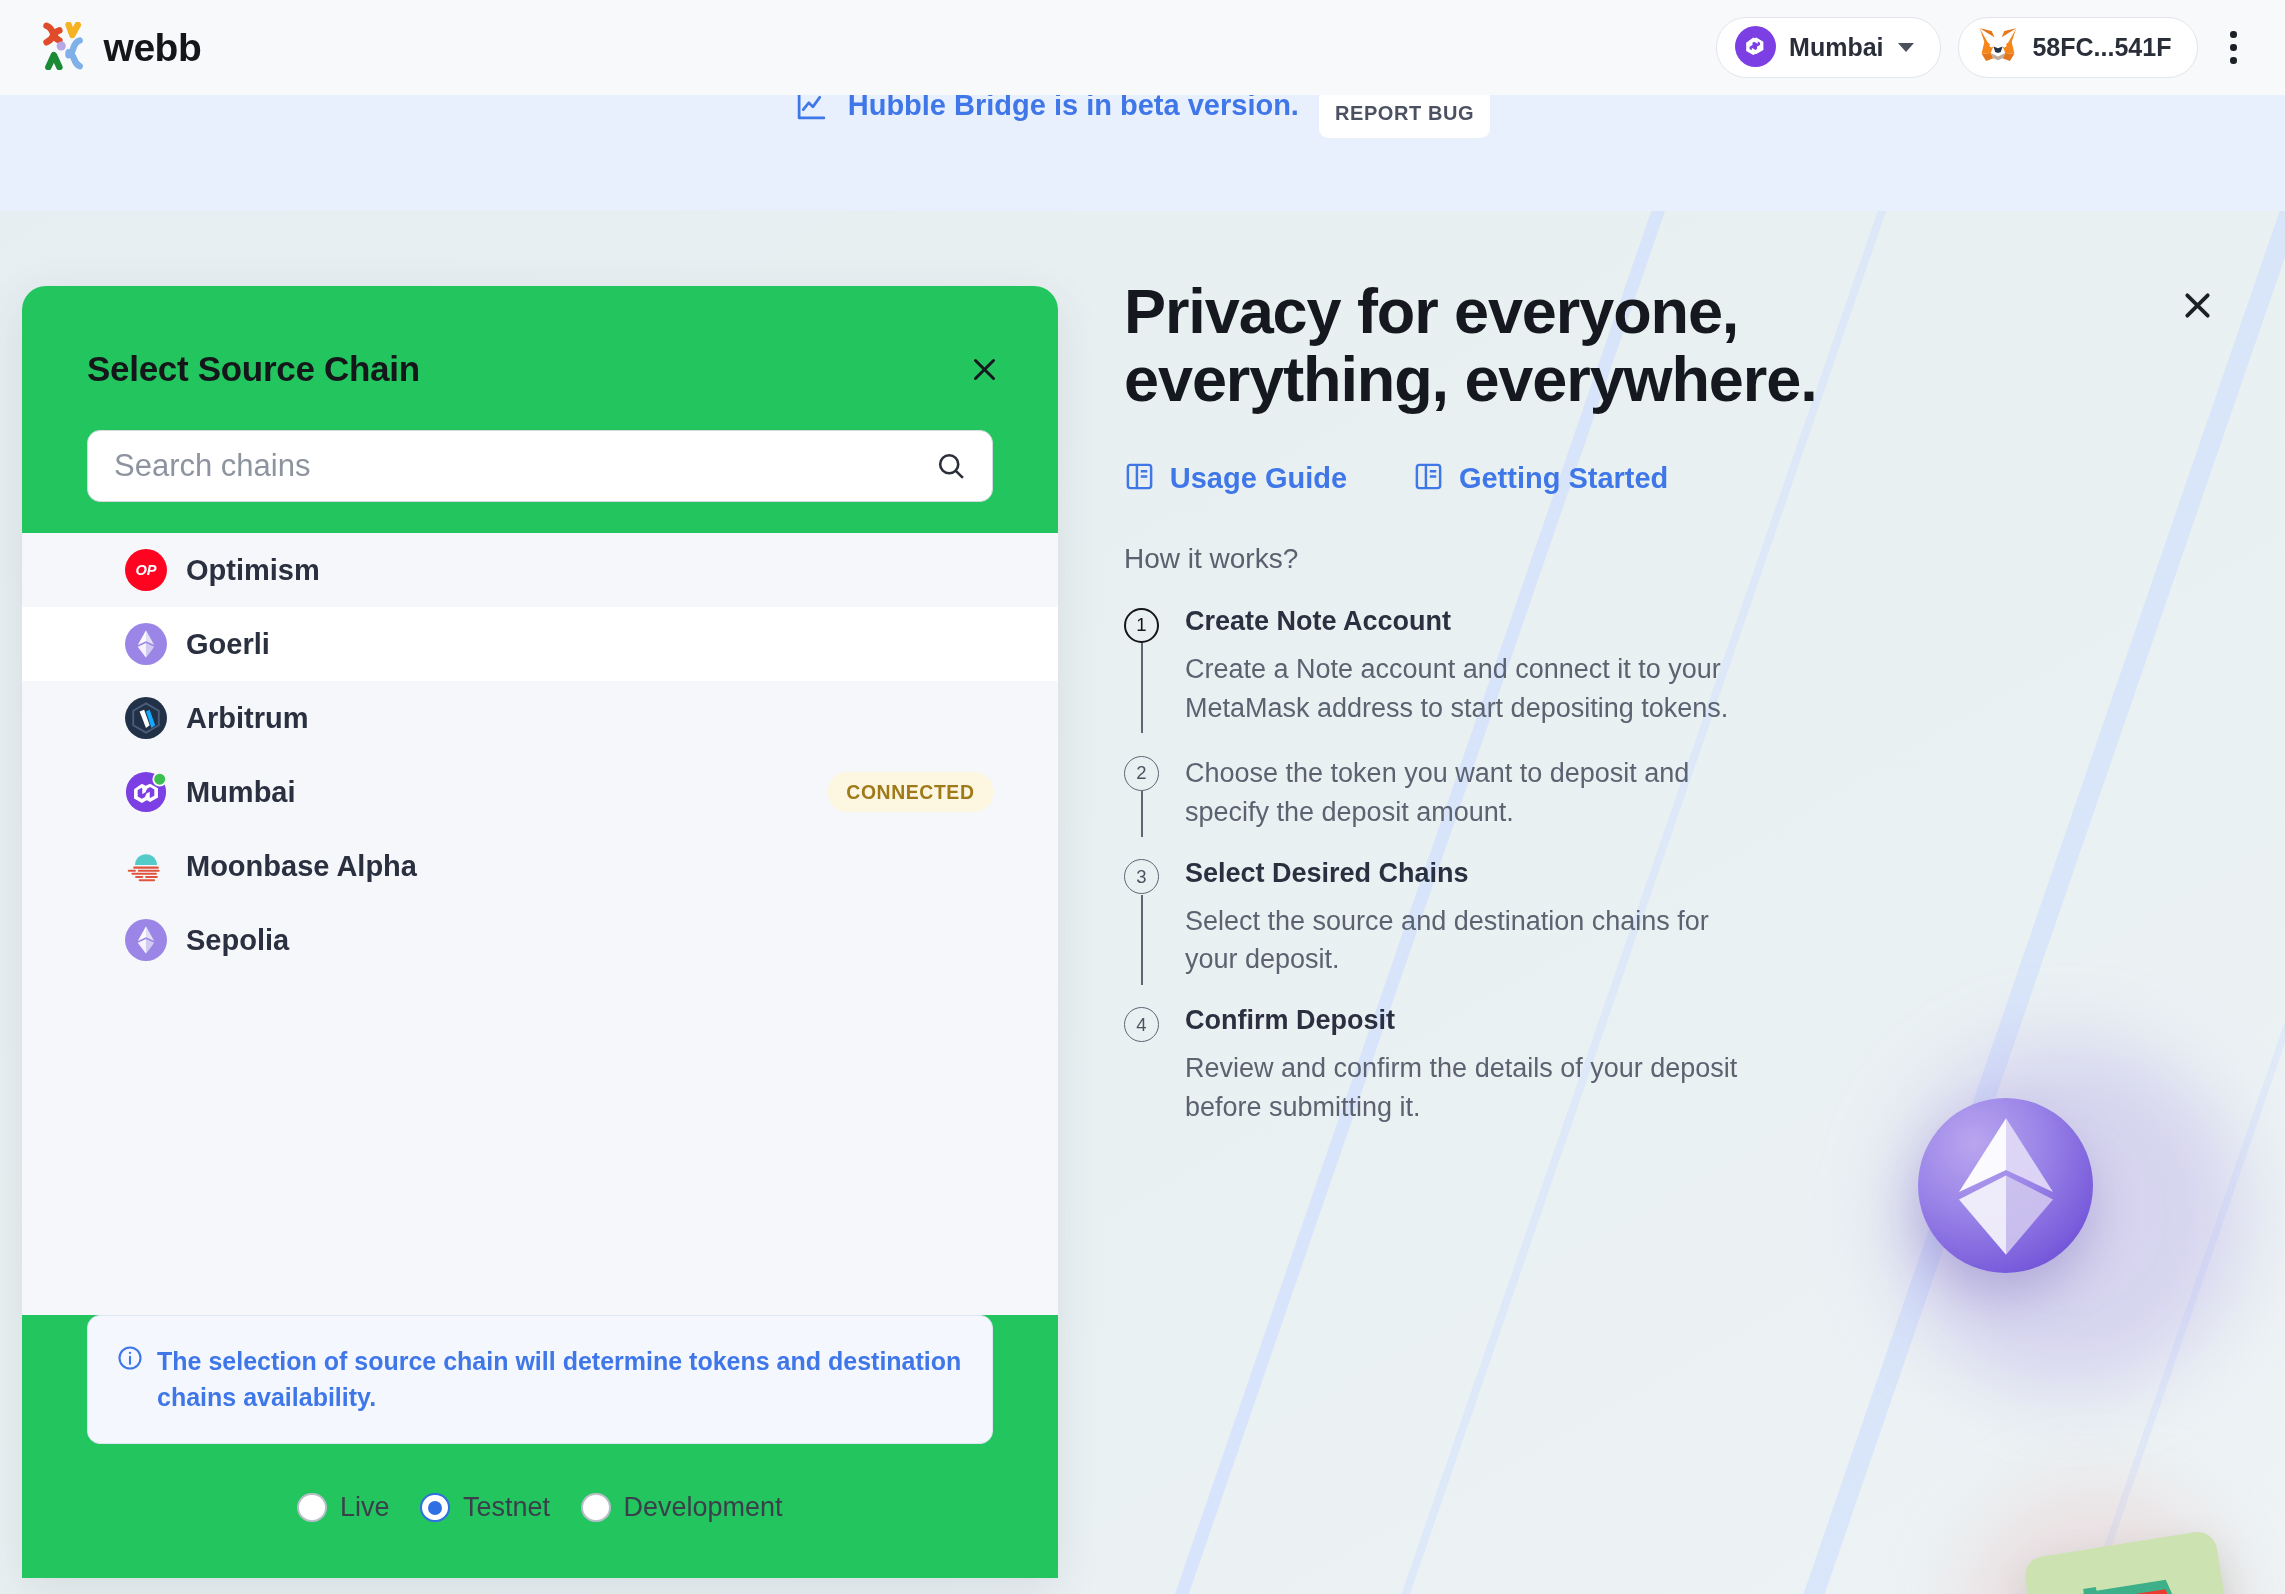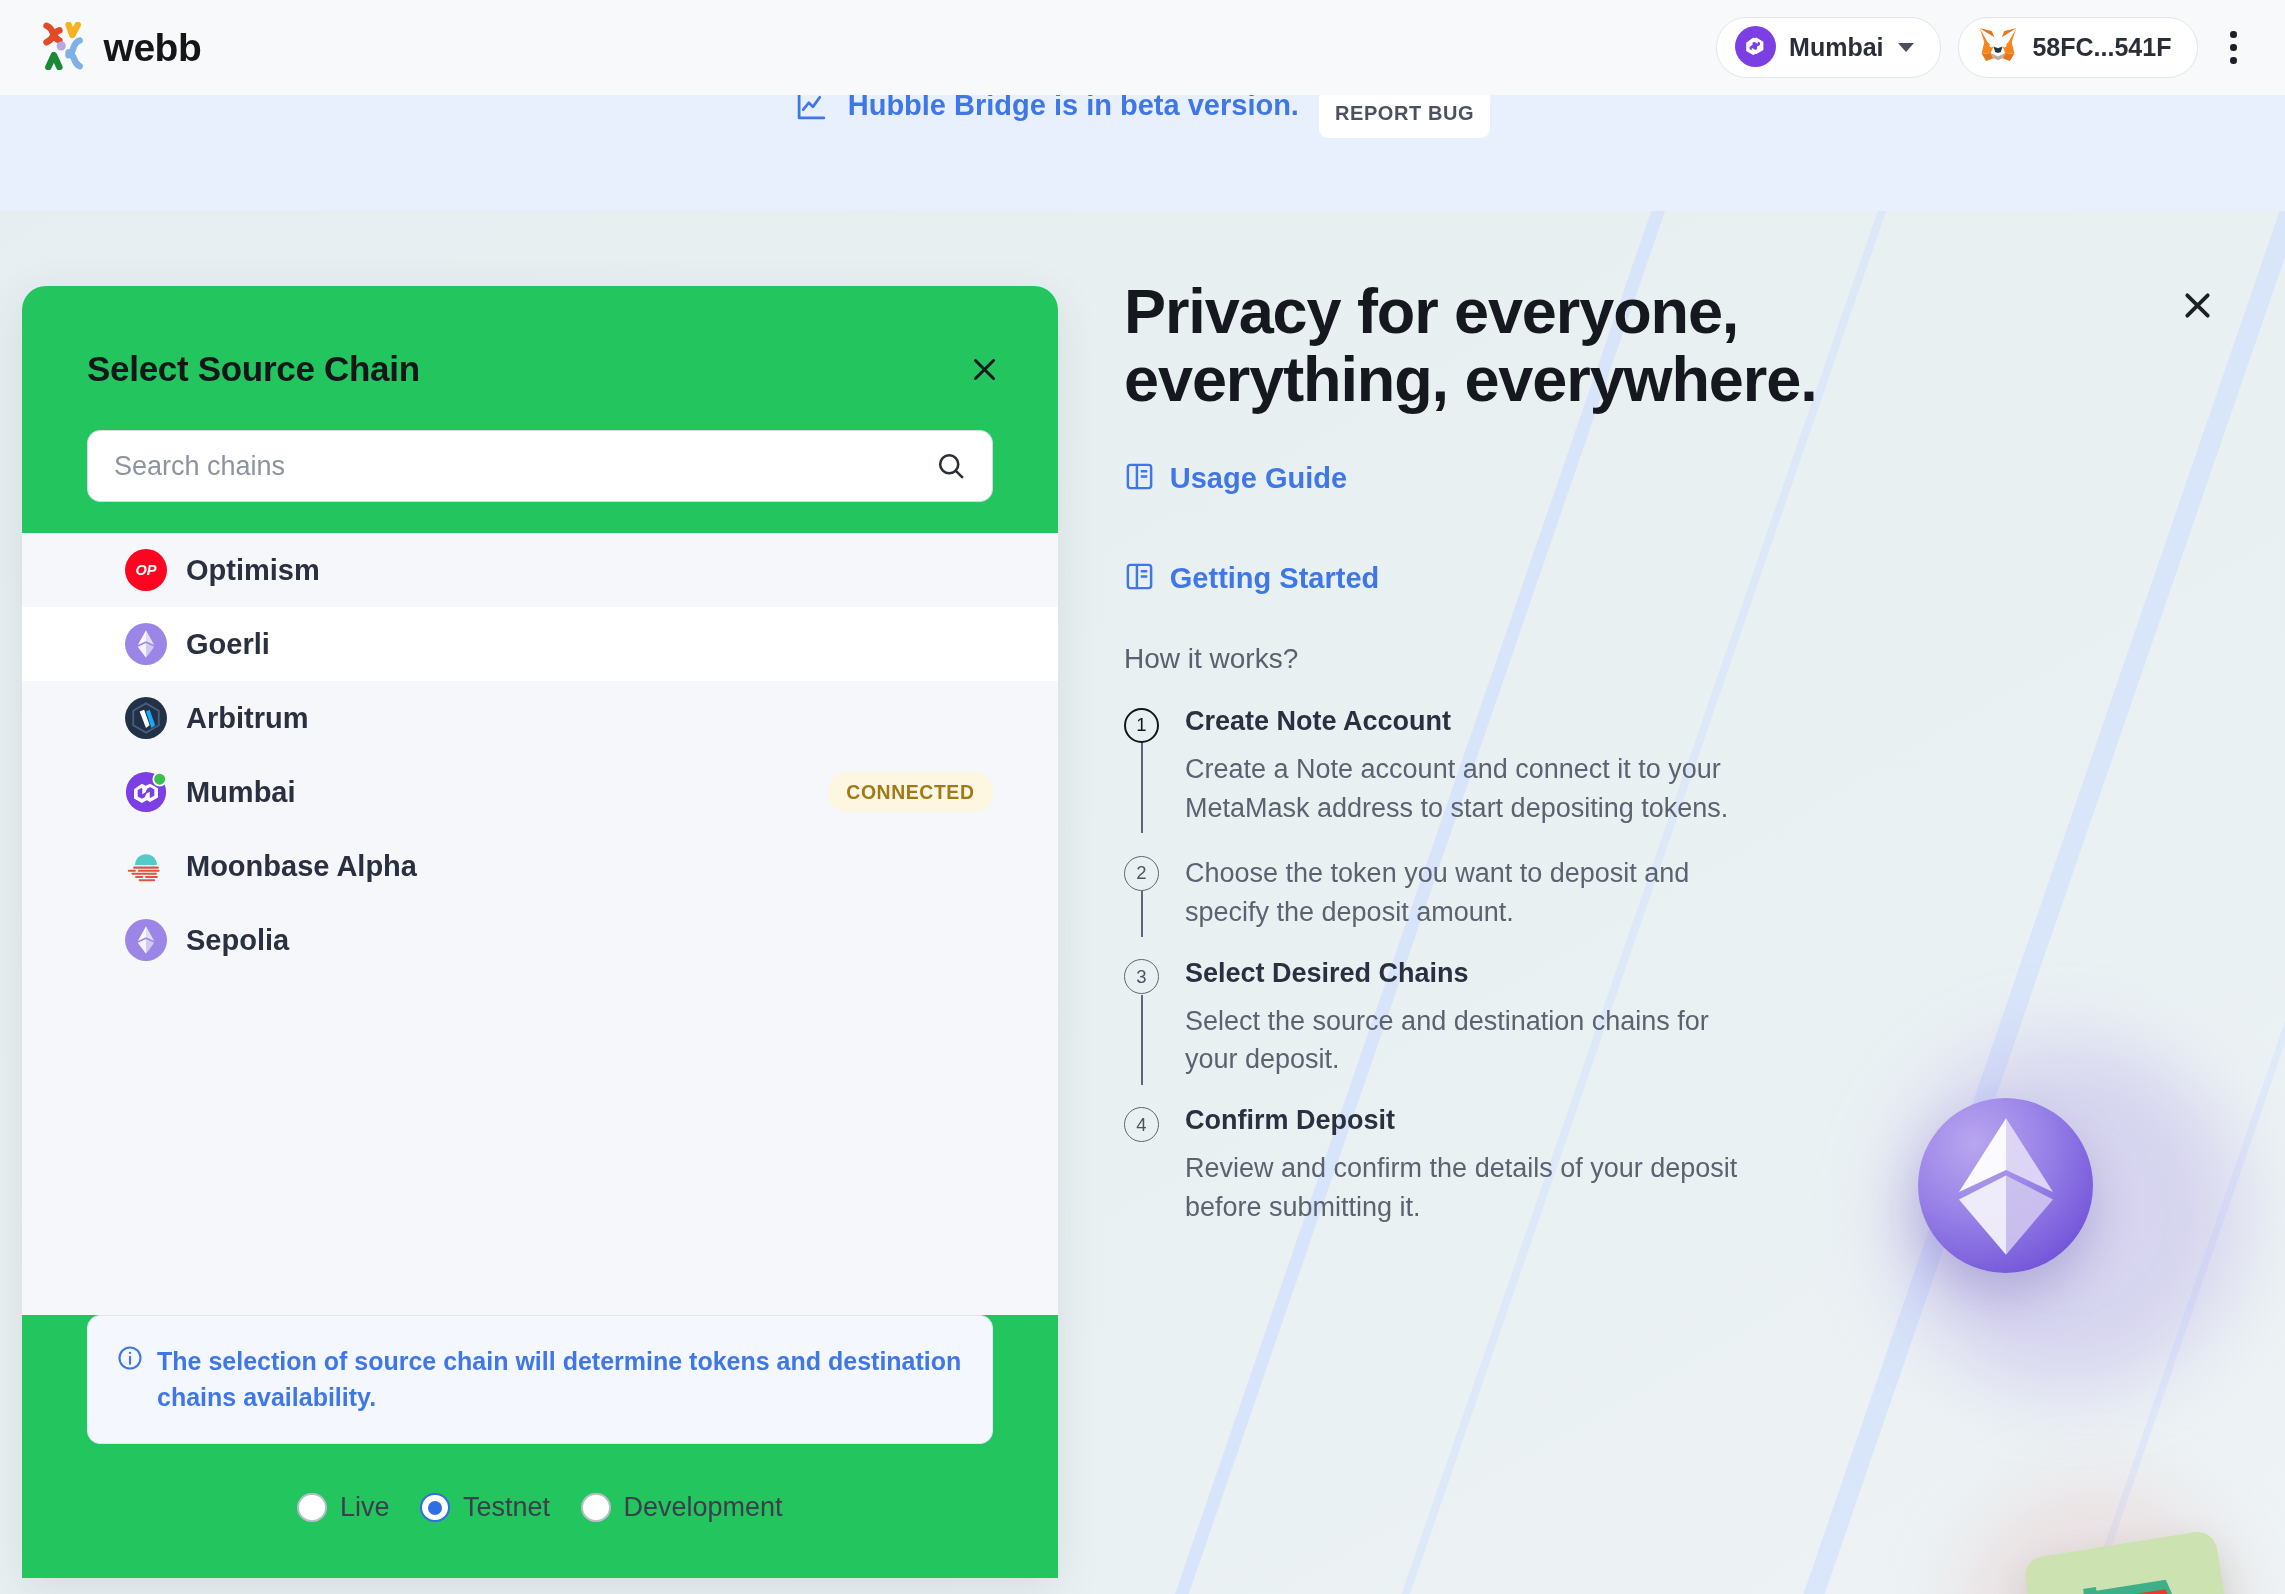--- a/index.html
+++ b/index.html
@@ -89,21 +89,21 @@
     display: flex; align-items: center; justify-content: space-between;
     padding: 57px 48px 0 65px;
   }
   .modal-title { font-size: 35px; font-weight: 700; color: #14161a; letter-spacing: -0.3px; }
   .modal-close { width: 52px; height: 52px; display:flex; align-items:center; justify-content:center;
                  cursor: pointer; }
 
   .search-wrap { padding: 35px 65px 31px 65px; position: relative; }
   .search-box {
     width: 100%; height: 72px; border: 1.7px solid #d4d9e0; border-radius: 13px;
-    background: #ffffff; padding: 0 66px 0 26px; font-size: 27px; color: #2b2f38;
+    background: #ffffff; padding: 0 66px 0 26px; font-size: 31px; color: #2b2f38;
     font-family: "Liberation Sans", sans-serif; outline: none;
   }
   .search-box::placeholder { color: #8d939f; }
   .search-icon { position: absolute; right: 92px; top: 55px; pointer-events: none; }
 
   .chain-list { flex: 1 1 auto; overflow: hidden; background: #f5f7fb; position: relative; }
   .chain-row {
     height: 74px; display: flex; align-items: center; padding: 0 65px 0 103px;
     cursor: pointer; position: relative;
   }
@@ -135,21 +135,21 @@
 
   
   .right {
     position: absolute; left: 1124px; top: 277px; width: 1108px; z-index: 15;
   }
   .right-close { position: absolute; right: 16.6px; top: 11px; cursor: pointer; }
   .hero-title {
     font-size: 63px; line-height: 1.08; font-weight: 700; color: #16181f;
     letter-spacing: -1.1px; max-width: 766px;
   }
-  .links { display: flex; gap: 66px; margin-top: 48px; flex-direction: column; }
+  .links { display: flex; gap: 66px; margin-top: 48px; }
   .link { display: flex; align-items: center; gap: 14.8px; cursor: pointer; }
   .link-label { font-size: 29px; font-weight: 700; color: #3f76e8; }
   .how { margin-top: 48px; font-size: 28px; color: #5a606d; }
   .steps { margin-top: 31px; position: relative; }
   .step { position: relative; padding-left: 61px; }
   .step-num {
     position: absolute; left: 0; top: 1.8px; width: 35px; height: 35px; border-radius: 50%;
     border: 1.8px solid #5e6675; display:flex; align-items:center; justify-content:center;
     font-size: 18.5px; color: #4b5260; background: transparent; z-index: 2;
   }

